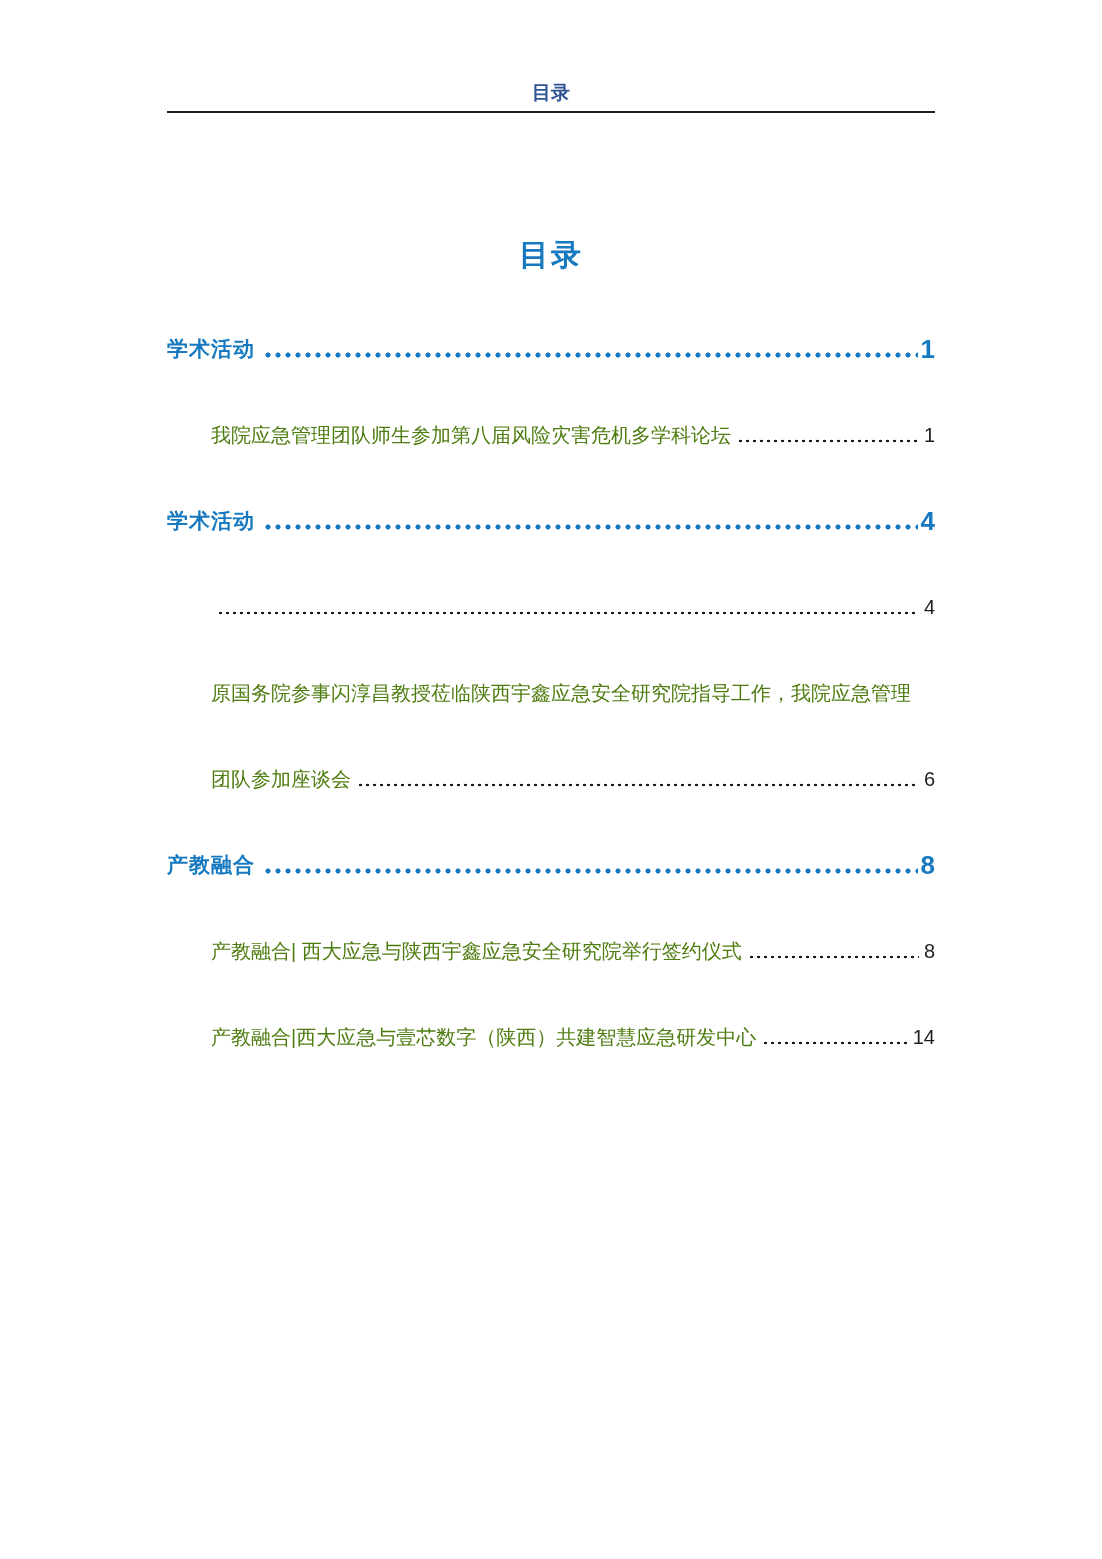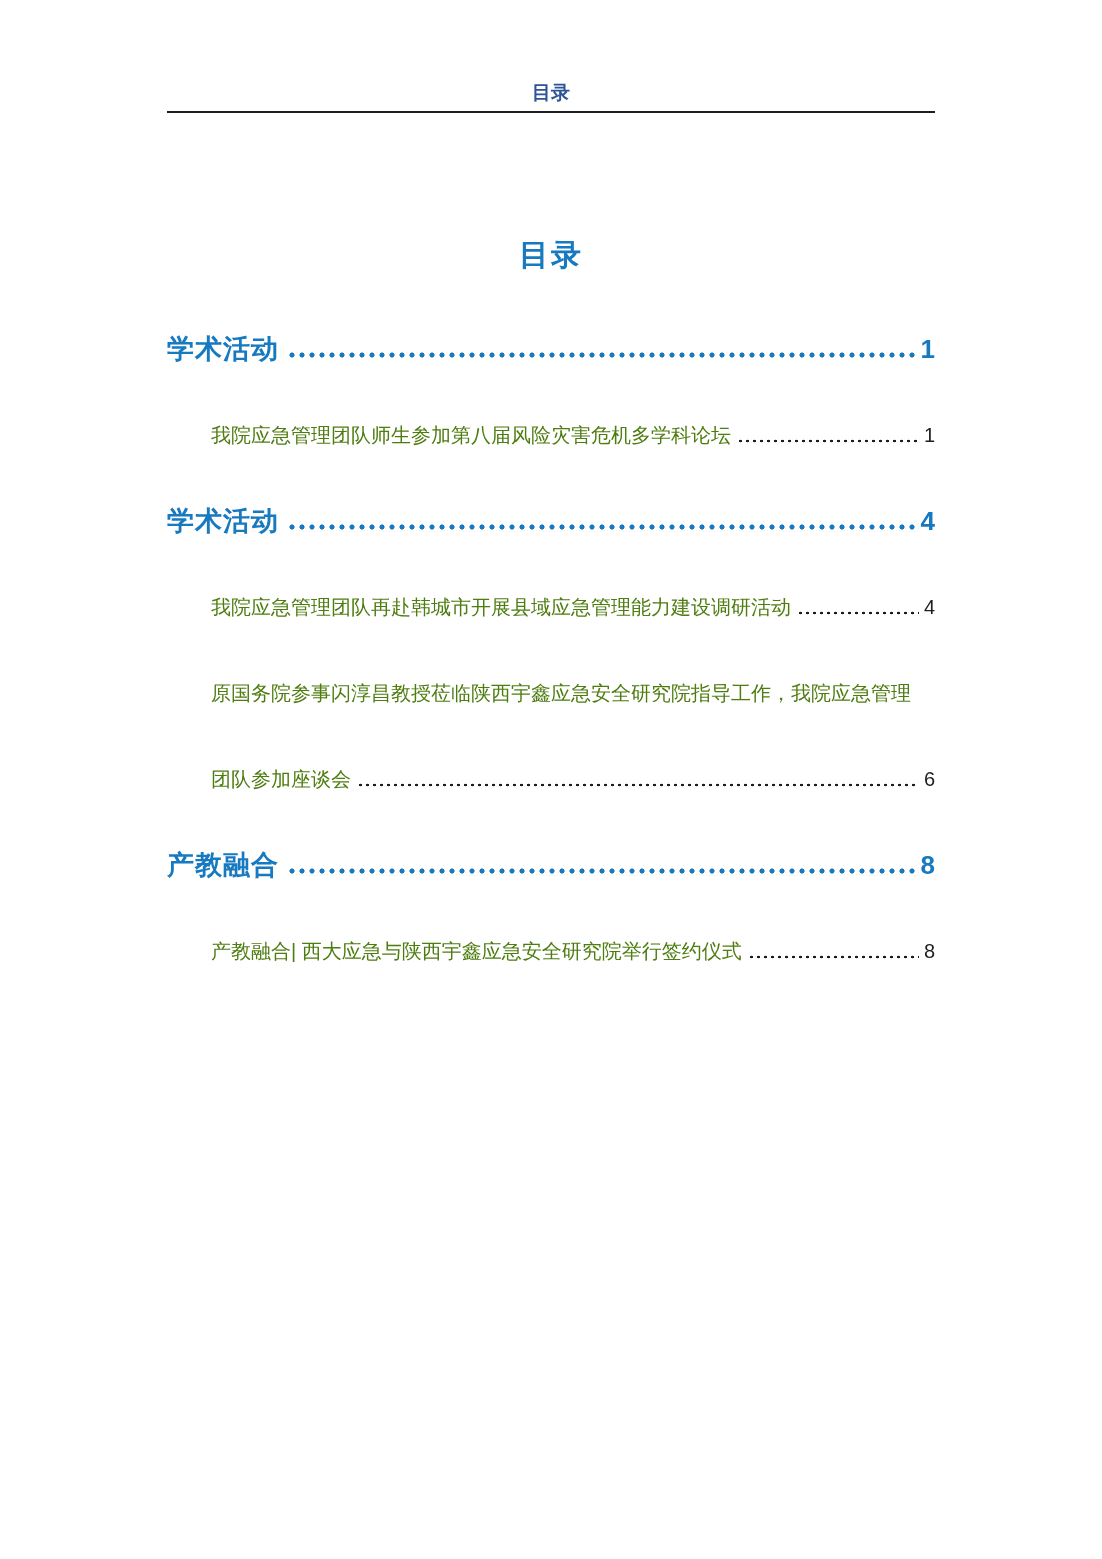--- a/index.html
+++ b/index.html
@@ -41,21 +41,21 @@
   .toc-row {
     display: flex;
     align-items: flex-end;
     line-height: 34px;
     margin-bottom: 52px;
     cursor: pointer;
   }
   .toc-row .label { white-space: nowrap; }
 
   .toc-row.section .label {
-    font-size: 27px;
+    font-size: 21px;
     font-weight: bold;
     color: #1779bf;
     letter-spacing: 1px;
   }
   .toc-row.section .page {
     font-size: 26px;
     font-weight: bold;
     color: #1779bf;
   }
   .toc-row.section .leader {
@@ -118,21 +118,20 @@
       <span class="page">1</span>
     </div>
 
     <div class="toc-row section">
       <span class="label">学术活动</span>
       <span class="leader"></span>
       <span class="page">4</span>
     </div>
 
     <div class="toc-row sub">
-      <span class="label">我院应急管理团队再赴韩城市开展县域应急管理能力建设调研活动</span>
       <span class="leader"></span>
       <span class="page">4</span>
     </div>
 
     <div class="toc-row sub wrap-line">
       <span class="label">原国务院参事闪淳昌教授莅临陕西宇鑫应急安全研究院指导工作，我院应急管理</span>
     </div>
 
     <div class="toc-row sub">
       <span class="label">团队参加座谈会</span>
@@ -145,16 +144,21 @@
       <span class="leader"></span>
       <span class="page">8</span>
     </div>
 
     <div class="toc-row sub">
       <span class="label">产教融合| 西大应急与陕西宇鑫应急安全研究院举行签约仪式</span>
       <span class="leader"></span>
       <span class="page">8</span>
     </div>
 
+    <div class="toc-row sub">
+      <span class="label">产教融合|西大应急与壹芯数字（陕西）共建智慧应急研发中心</span>
+      <span class="leader"></span>
+      <span class="page">14</span>
+    </div>
 
 
   </div>
 </div>
 
 </body></html>

